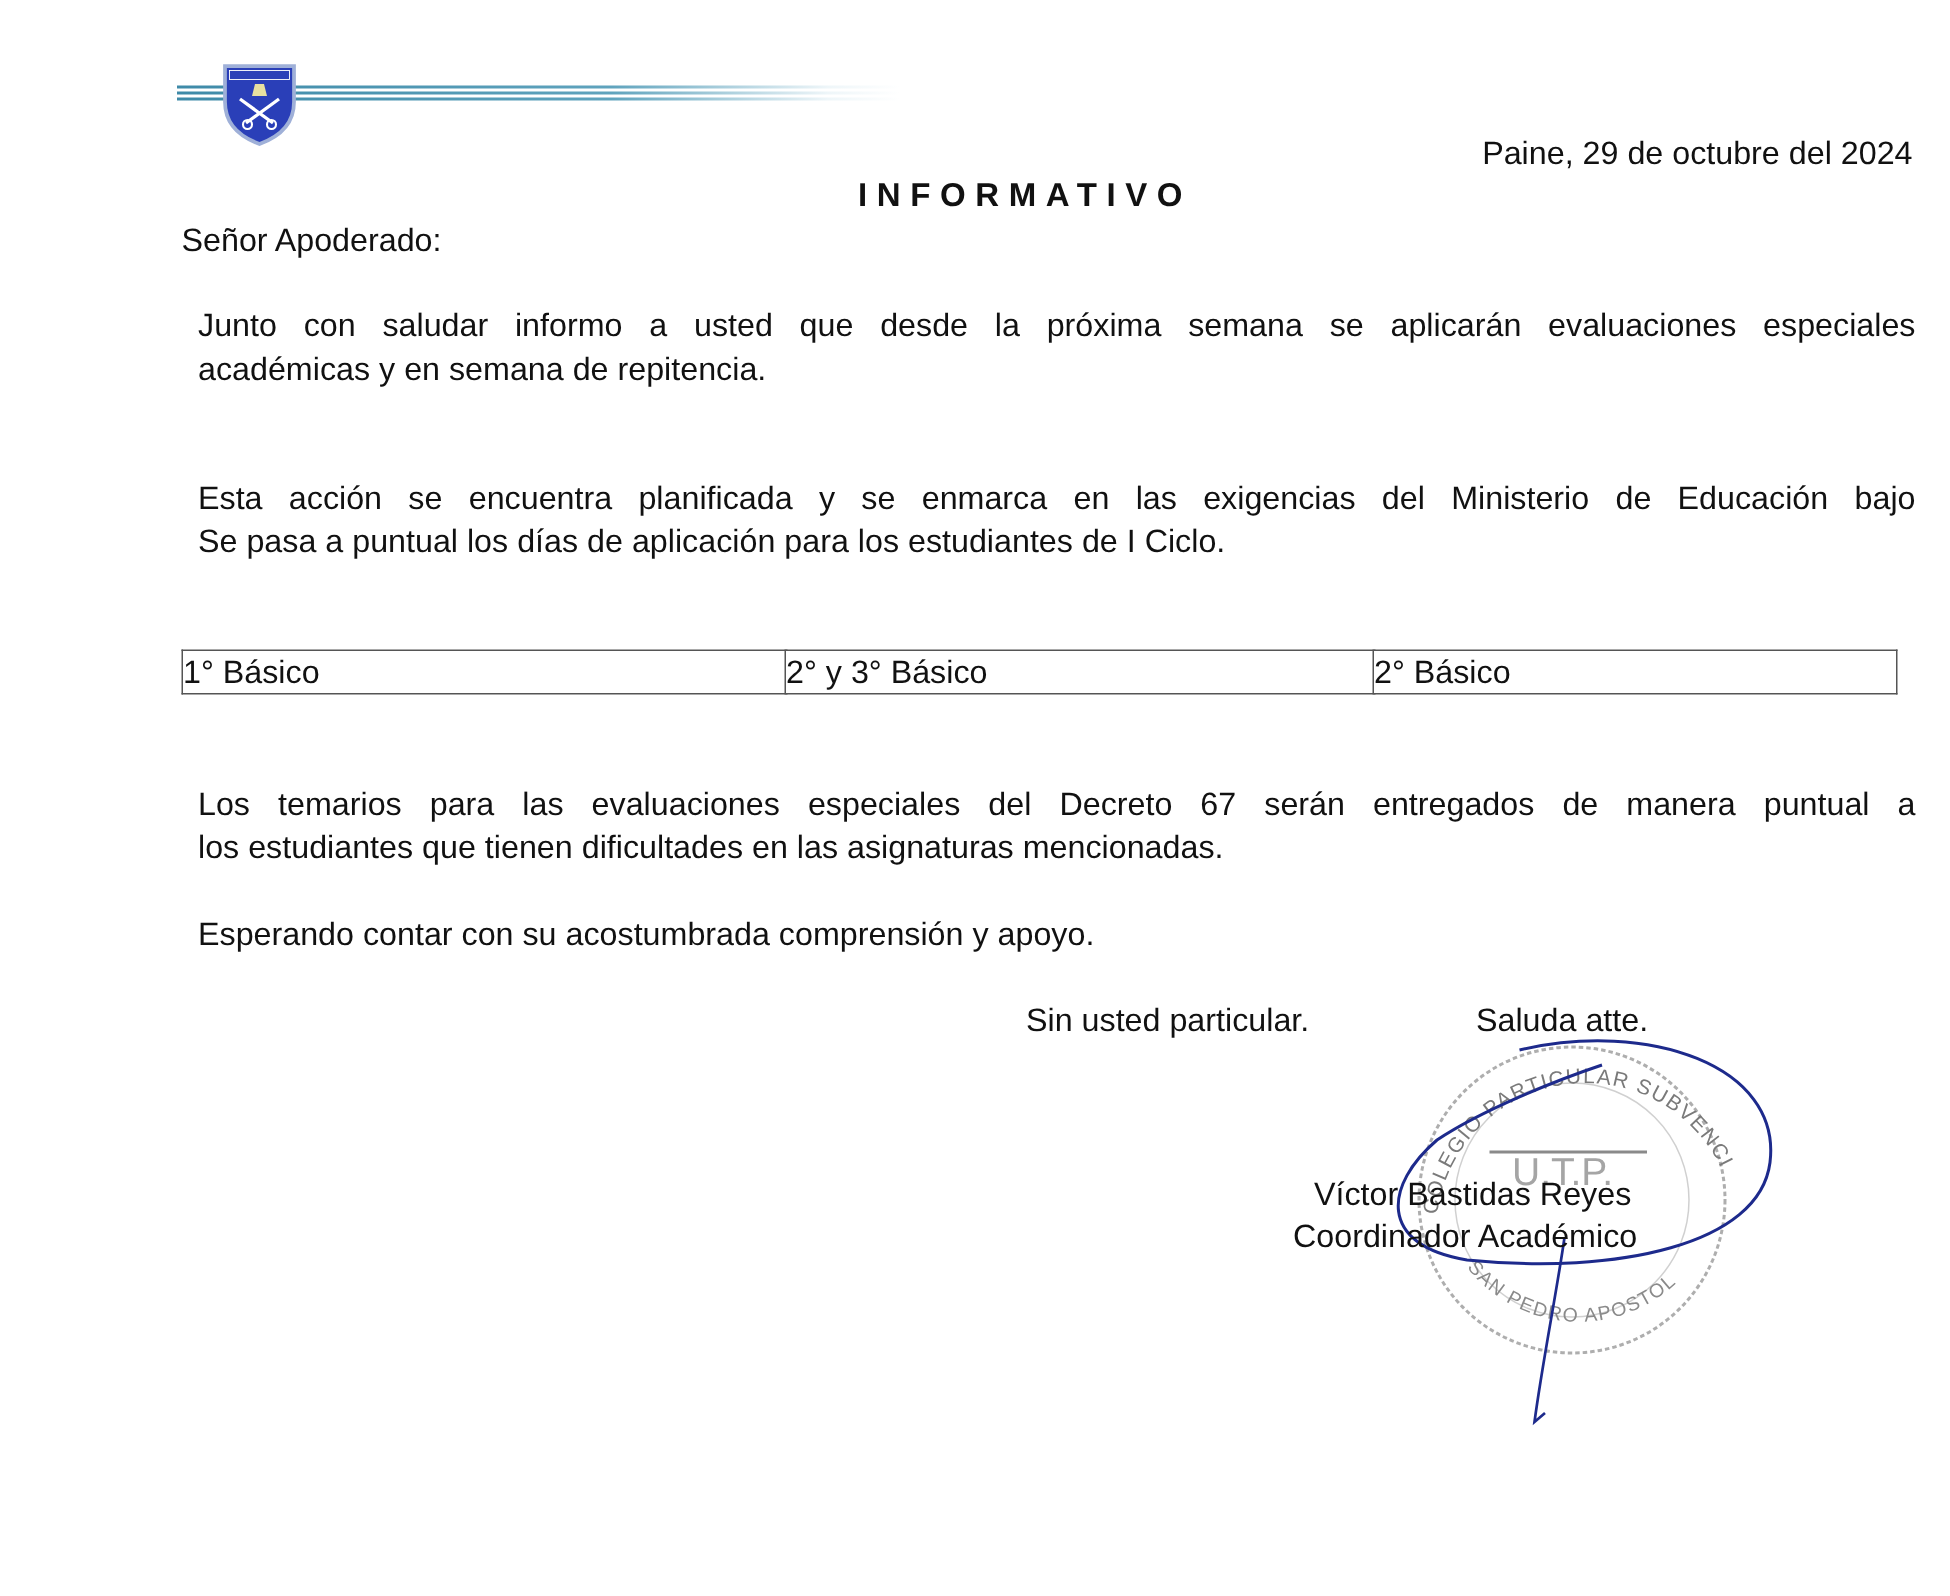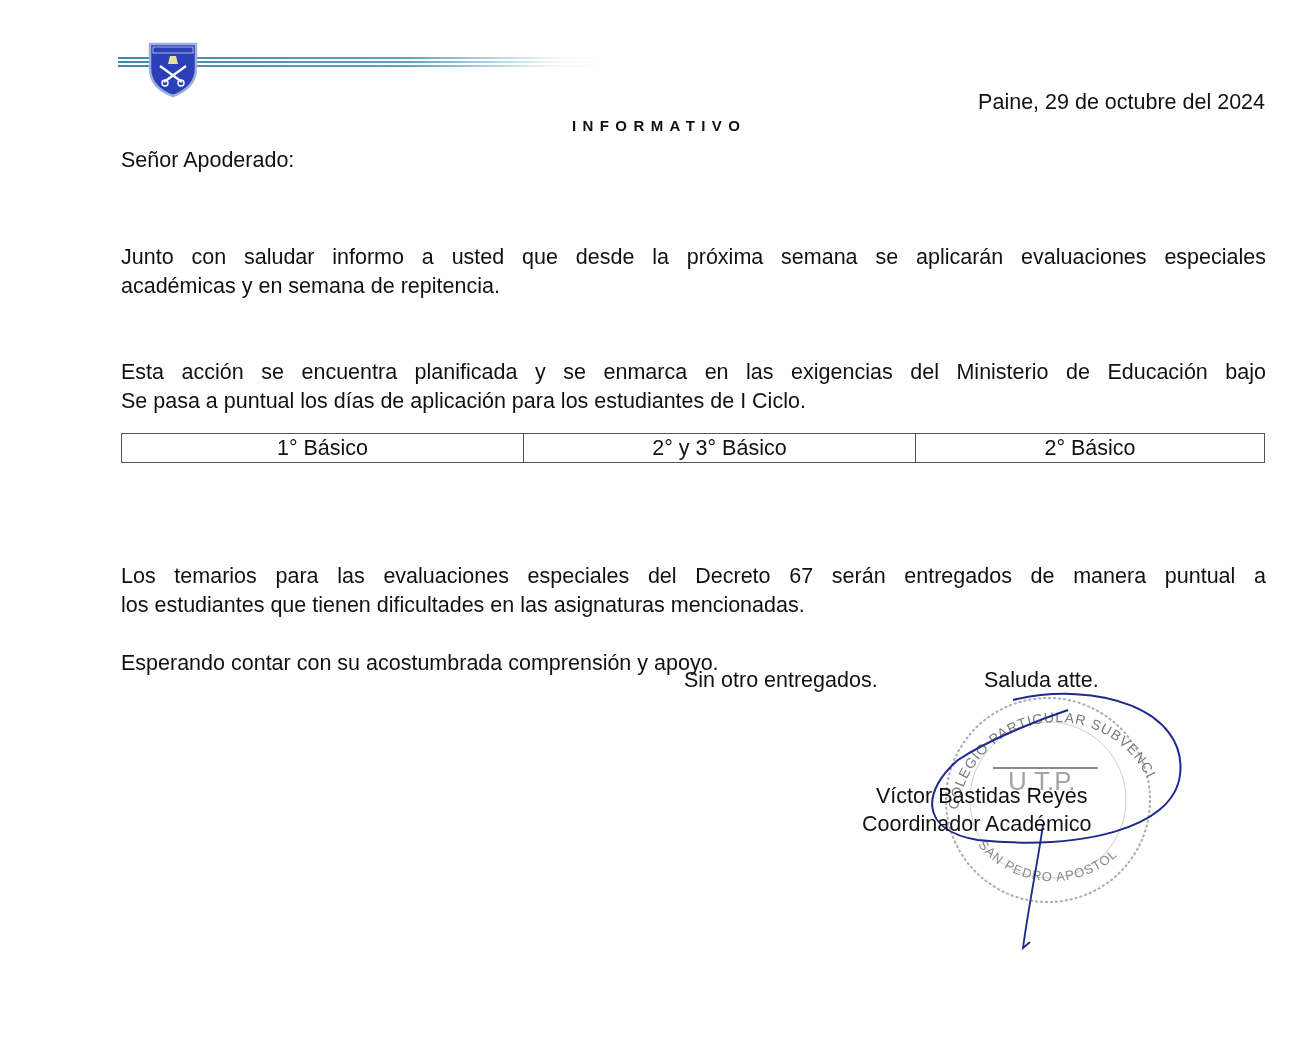--- a/index.html
+++ b/index.html
@@ -13,35 +13,35 @@
     
     .band { left: 118px; top: 57px; width: 482px; height: 12px; }
     .band span { position: absolute; left: 0; height: 2px; width: 100%;
       background: linear-gradient(to right, #3e8aa8 0%, #5fa3bd 60%, rgba(200,225,235,0.3) 90%, rgba(255,255,255,0) 100%); }
     .band span:nth-child(1) { top: 0; }
     .band span:nth-child(2) { top: 4px; }
     .band span:nth-child(3) { top: 8px; }
 
     .shield { left: 148px; top: 42px; width: 50px; height: 56px; }
 
-    .date { right: 35px; top: 88px; }
-    .title { left: 572px; top: 117px; font-weight: bold; font-size: 15px; letter-spacing: 6.4px; }
+    .date { right: 25px; top: 88px; }
+    .title { left: 572px; top: 117px; font-weight: bold; font-size: 22px; letter-spacing: 6.4px; }
     .salute { left: 121px; top: 146px; }
 
-    .para { left: 121px; width: 1145px; white-space: normal; text-align: justify; text-align-last: left; margin-top: 40px; }
+    .para { left: 132px; width: 1145px; white-space: normal; text-align: justify; text-align-last: left; }
     .para .line { display: block; text-align: justify; text-align-last: justify; white-space: nowrap; }
     .para .line.last { text-align-last: left; }
     .p1 { top: 203px; }
     .p2 { top: 318px; }
     .p3 { top: 522px; }
     .p4 { top: 609px; }
 
     
     .sched { left: 121px; top: 433px; border-collapse: collapse; font-size: 21.5px; }
-    .sched td { border: 1.5px solid #555555; text-align: center; padding: 0; height: 28px; line-height: 28px; white-space: nowrap; }
+    .sched td { border: 1.5px solid #555555; text-align: left; padding: 0; height: 28px; line-height: 28px; white-space: nowrap; }
 
     .closing1 { left: 684px; top: 666px; }
     .closing2 { left: 984px; top: 666px; }
     .sig-name { left: 876px; top: 782px; }
     .sig-role { left: 862px; top: 810px; }
 
     .stamp { left: 918px; top: 680px; width: 280px; height: 280px; pointer-events: none; }
   </style>
 </head>
 <body>
@@ -88,21 +88,21 @@
 
 <div class="abs txt para p3">
   <span class="line">Los temarios para las evaluaciones especiales del Decreto 67 serán entregados de manera puntual a</span>
   <span class="line last">los estudiantes que tienen dificultades en las asignaturas mencionadas.</span>
 </div>
 
 <div class="abs txt para p4">
   <span class="line last">Esperando contar con su acostumbrada comprensión y apoyo.</span>
 </div>
 
-<div class="abs txt closing1">Sin otro entregados.</div>
+<div class="abs txt closing1">Sin usted particular.</div>
 <div class="abs txt closing2">Saluda atte.</div>
 
 <div class="abs stamp">
   <svg width="280" height="280" viewBox="0 0 280 280">
     <defs>
       <path id="arcTop" d="M40 130 A100 100 0 0 1 230 100"></path>
       <path id="arcBot" d="M60 165 A95 95 0 0 0 200 175"></path>
     </defs>
     <circle cx="130" cy="120" r="102" fill="none" stroke="#9a9a9a" stroke-width="2" stroke-dasharray="3 2" opacity="0.8"></circle>
     <circle cx="130" cy="120" r="78" fill="none" stroke="#b0b0b0" stroke-width="1" opacity="0.6"></circle>

